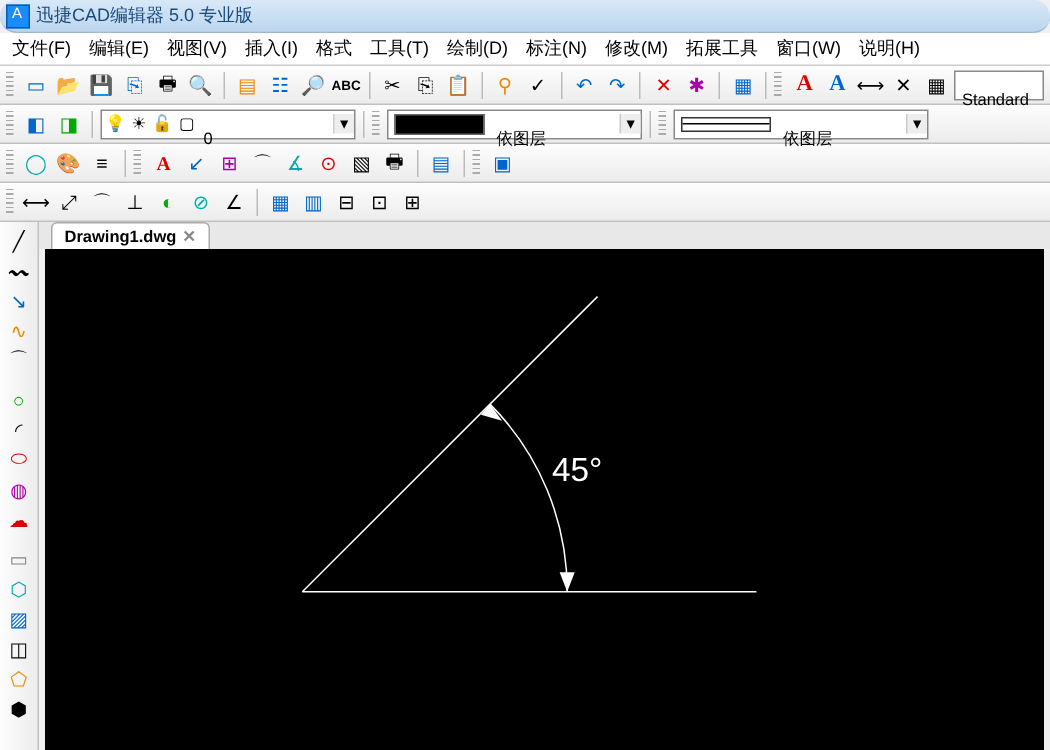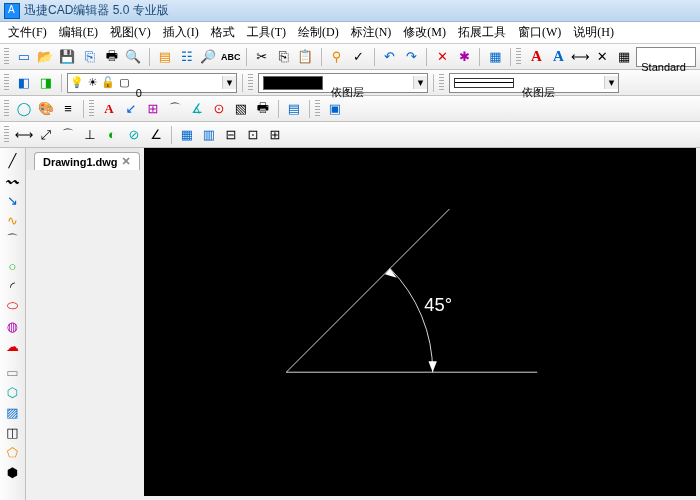--- a/index.html
+++ b/index.html
@@ -1,35 +1,35 @@
 <!DOCTYPE html>
 <html><head>
 <meta charset="utf-8">
 <style>
 * { box-sizing: border-box; margin: 0; padding: 0; font-family: "Microsoft YaHei", SimSun, Arial, sans-serif; }
 body { width: 700px; height: 500px; overflow: hidden; background: #f0f0f0; font-size: 12px; }
-.titlebar { height: 22px; background: linear-gradient(#d8e8f8,#bcd6ee); display: flex; align-items: center; padding: 0 4px; border-bottom: 1px solid #9cb8d4; }
+.titlebar { height: 22px; background: linear-gradient(#d8e8f8,#bcd6ee); display: flex; align-items: center; padding: 0 4px; border-bottom: 1px solid #9cb8d4; border-radius: 11px; }
 .app-icon { width: 16px; height: 16px; background: #1a8cff; border: 1px solid #0a5ca0; margin-right: 4px; position: relative; }
 .app-icon::after { content: "A"; color: #fff; font-size: 10px; position: absolute; left: 3px; top: 0; }
 .title-text { color: #1a4a7a; font-size: 12px; }
 .menubar { height: 22px; background: #fff; display: flex; align-items: center; border-bottom: 1px solid #ccc; padding: 0 2px; }
-.menu-item { padding: 2px 6px; cursor: pointer; font-family: Liberation Serif, serif; }
+.menu-item { padding: 2px 6px; cursor: pointer; }
 .toolbar { background: linear-gradient(#fdfdfd,#ececec); border-bottom: 1px solid #c0c0c0; padding: 2px 4px; display: flex; align-items: center; gap: 2px; flex-wrap: nowrap; min-height: 26px; }
 .grip { width: 5px; height: 18px; background: repeating-linear-gradient(#aaa,#aaa 1px,transparent 1px,transparent 3px); margin-right: 3px; }
 .tbtn { width: 20px; height: 20px; display: flex; align-items: center; justify-content: center; cursor: pointer; border: 1px solid transparent; font-size: 13px; }
 .sep { width: 1px; height: 18px; background: #bbb; margin: 0 3px; }
 .combo { height: 20px; border: 1px solid #888; background: #fff; display: flex; align-items: center; font-size: 11px; }
 .combo-text { padding: 0 4px; white-space: nowrap; overflow: hidden; margin-top: 20px; }
 .combo-arrow { width: 14px; text-align: center; border-left: 1px solid #ccc; background: #eee; }
 .swatch-black { width: 60px; height: 14px; background: #000; border: 1px solid #666; margin: 0 4px; }
 .swatch-white { width: 60px; height: 10px; background: #fff; border: 1px solid #333; margin: 0 4px; }
 .main { display: flex; height: calc(500px - 22px - 22px - 26px - 26px - 26px - 26px); }
 .vtoolbar { width: 26px; background: linear-gradient(90deg,#fdfdfd,#ececec); border-right: 1px solid #c0c0c0; display: flex; flex-direction: column; align-items: center; padding-top: 2px; gap: 0px; }
 .vbtn { width: 20px; height: 20px; display: flex; align-items: center; justify-content: center; cursor: pointer; border: 1px solid transparent; font-size: 13px; }
-.canvas-area { flex: 1; display: flex; flex-direction: row; background: #f0f0f0; }
+.canvas-area { flex: 1; display: flex; flex-direction: column; background: #f0f0f0; }
 .tabbar { height: 22px; display: flex; align-items: flex-end; padding-left: 8px; background: #e8e8e8; }
 .tab { background: #fff; border: 1px solid #aaa; border-bottom: none; border-radius: 4px 4px 0 0; padding: 2px 8px; font-size: 11px; display: flex; align-items: center; gap: 4px; font-weight: bold; }
 .tab-close { color: #888; cursor: pointer; font-size: 11px; }
 .canvas { flex: 1; background: #000; position: relative; margin: 0 4px 4px 4px; }
 .Atext { font-family: "Times New Roman", serif; }
 .red { color: #d00; }
 .blue { color: #06c; }
 .green { color: #0a0; }
 .orange { color: #e80; }
 .purple { color: #a0a; }

